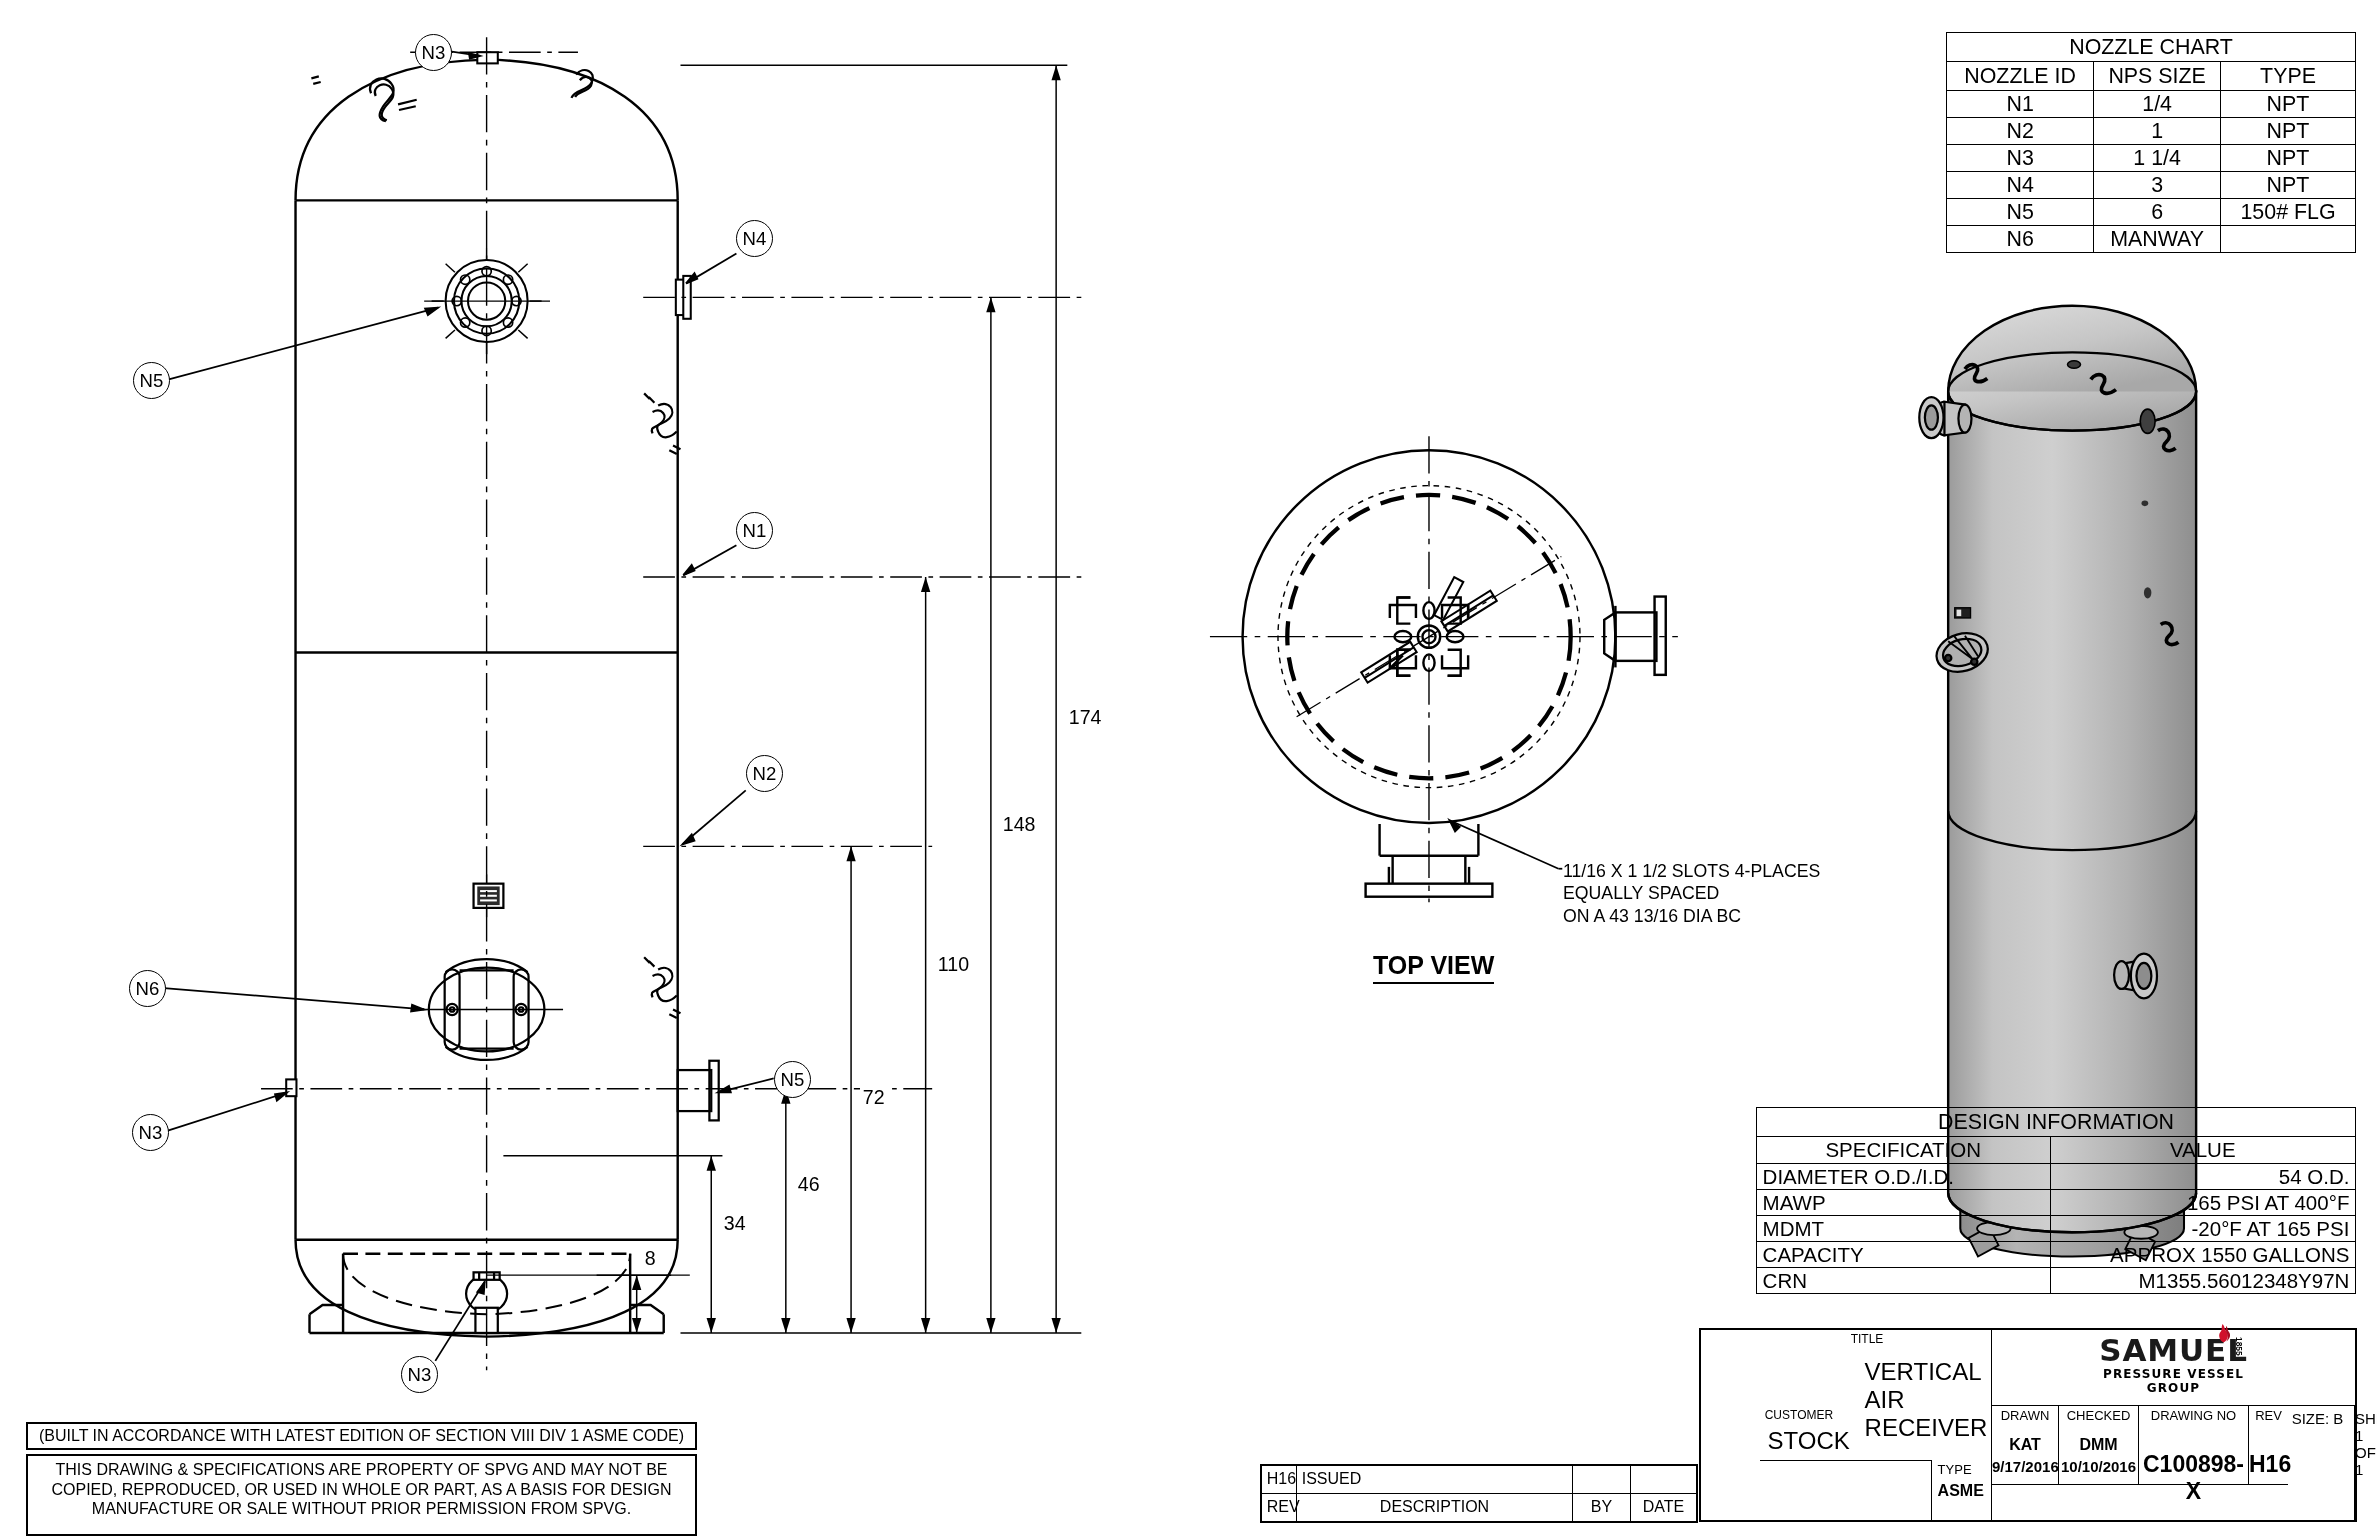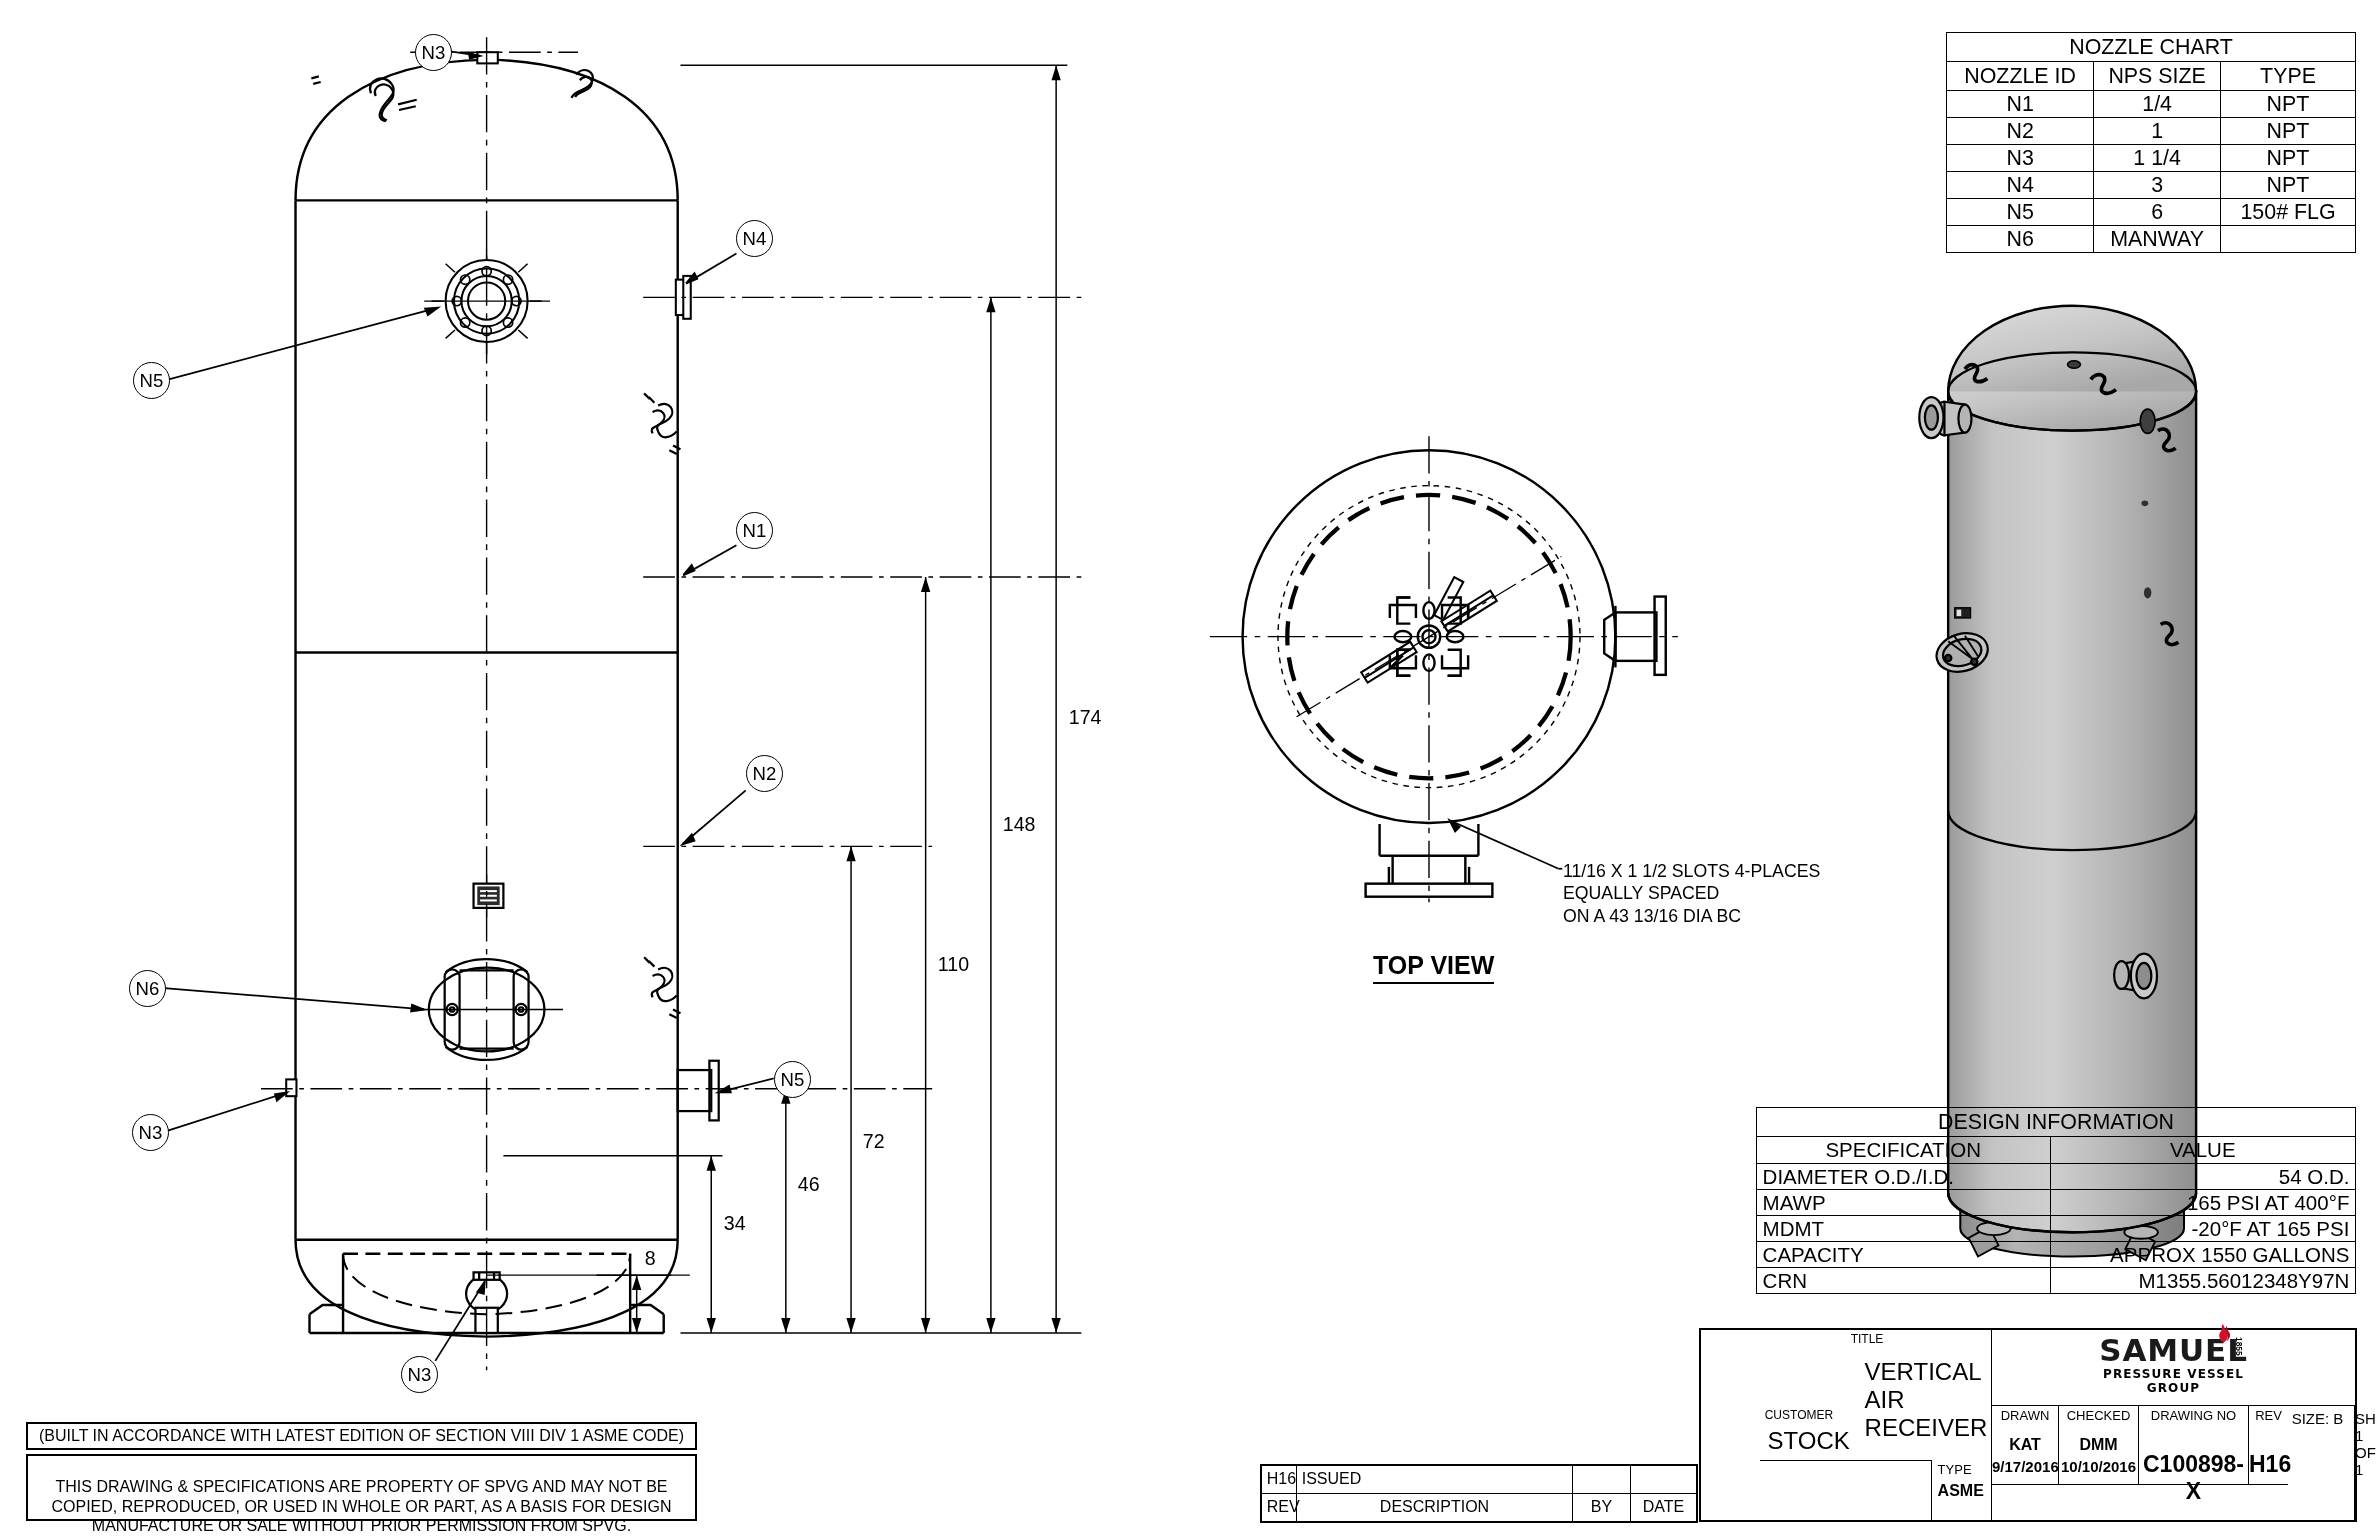--- a/index.html
+++ b/index.html
@@ -88,22 +88,22 @@
   .rv-desc{flex:1;border-right:1.9px solid #000;box-sizing:border-box;position:relative;}
   .rv-by{width:58px;border-right:1.9px solid #000;box-sizing:border-box;position:relative;}
   .rv-date{width:65px;box-sizing:border-box;position:relative;}
   .rv-l{position:absolute;left:4.7px;top:3.7px;font-size:16px;}
   .rv-c{position:absolute;left:0;right:0;top:3.7px;text-align:center;font-size:16px;}
 
   
   #note-code{position:absolute;left:26px;top:1422px;width:671px;height:28px;
              border:2.3px solid #000;box-sizing:border-box;}
   #note-code .t{text-align:center;font-size:16px;line-height:24px;}
-  #note-prop{position:absolute;left:26px;top:1454px;width:671px;height:67px;
-             border:2.3px solid #000;box-sizing:border-box;padding-top:21px;}
+  #note-prop{position:absolute;left:26px;top:1454px;width:671px;height:82px;
+             border:2.3px solid #000;box-sizing:border-box;padding-top:4px;}
   #note-prop .t{text-align:center;font-size:16px;line-height:19.6px;}
 
   
   #top-view-label{position:absolute;left:1373px;top:951px;font-size:25px;font-weight:bold;
                   border-bottom:2.8px solid #000;padding-bottom:1.9px;}
 
   
   #slot-note{position:absolute;left:1563px;top:860px;font-size:17.7px;line-height:22.4px;white-space:pre-line;}
 
   
@@ -717,21 +717,21 @@
   </div>
 
   <div id="top-view-label">TOP VIEW</div>
   <div id="slot-note">11/16 X 1 1/2 SLOTS 4-PLACES
 EQUALLY SPACED
 ON A 43 13/16 DIA BC</div>
 
   <div class="dim" style="left:1066px;top:706px;">174</div>
   <div class="dim" style="left:1000px;top:813px;">148</div>
   <div class="dim" style="left:935px;top:953px;">110</div>
-  <div class="dim" style="left:860px;top:1130px;">72</div>
+  <div class="dim" style="left:860px;top:1086px;">72</div>
   <div class="dim" style="left:795px;top:1173px;">46</div>
   <div class="dim" style="left:721px;top:1212px;">34</div>
   <div class="dim" style="left:642px;top:1247px;">8</div>
 
   <div class="balloon" style="left:415px;top:34px;">N3</div>
   <div class="balloon" style="left:736px;top:220px;">N4</div>
   <div class="balloon" style="left:133px;top:362px;">N5</div>
   <div class="balloon" style="left:736px;top:512px;">N1</div>
   <div class="balloon" style="left:746px;top:755px;">N2</div>
   <div class="balloon" style="left:129px;top:970px;">N6</div>

